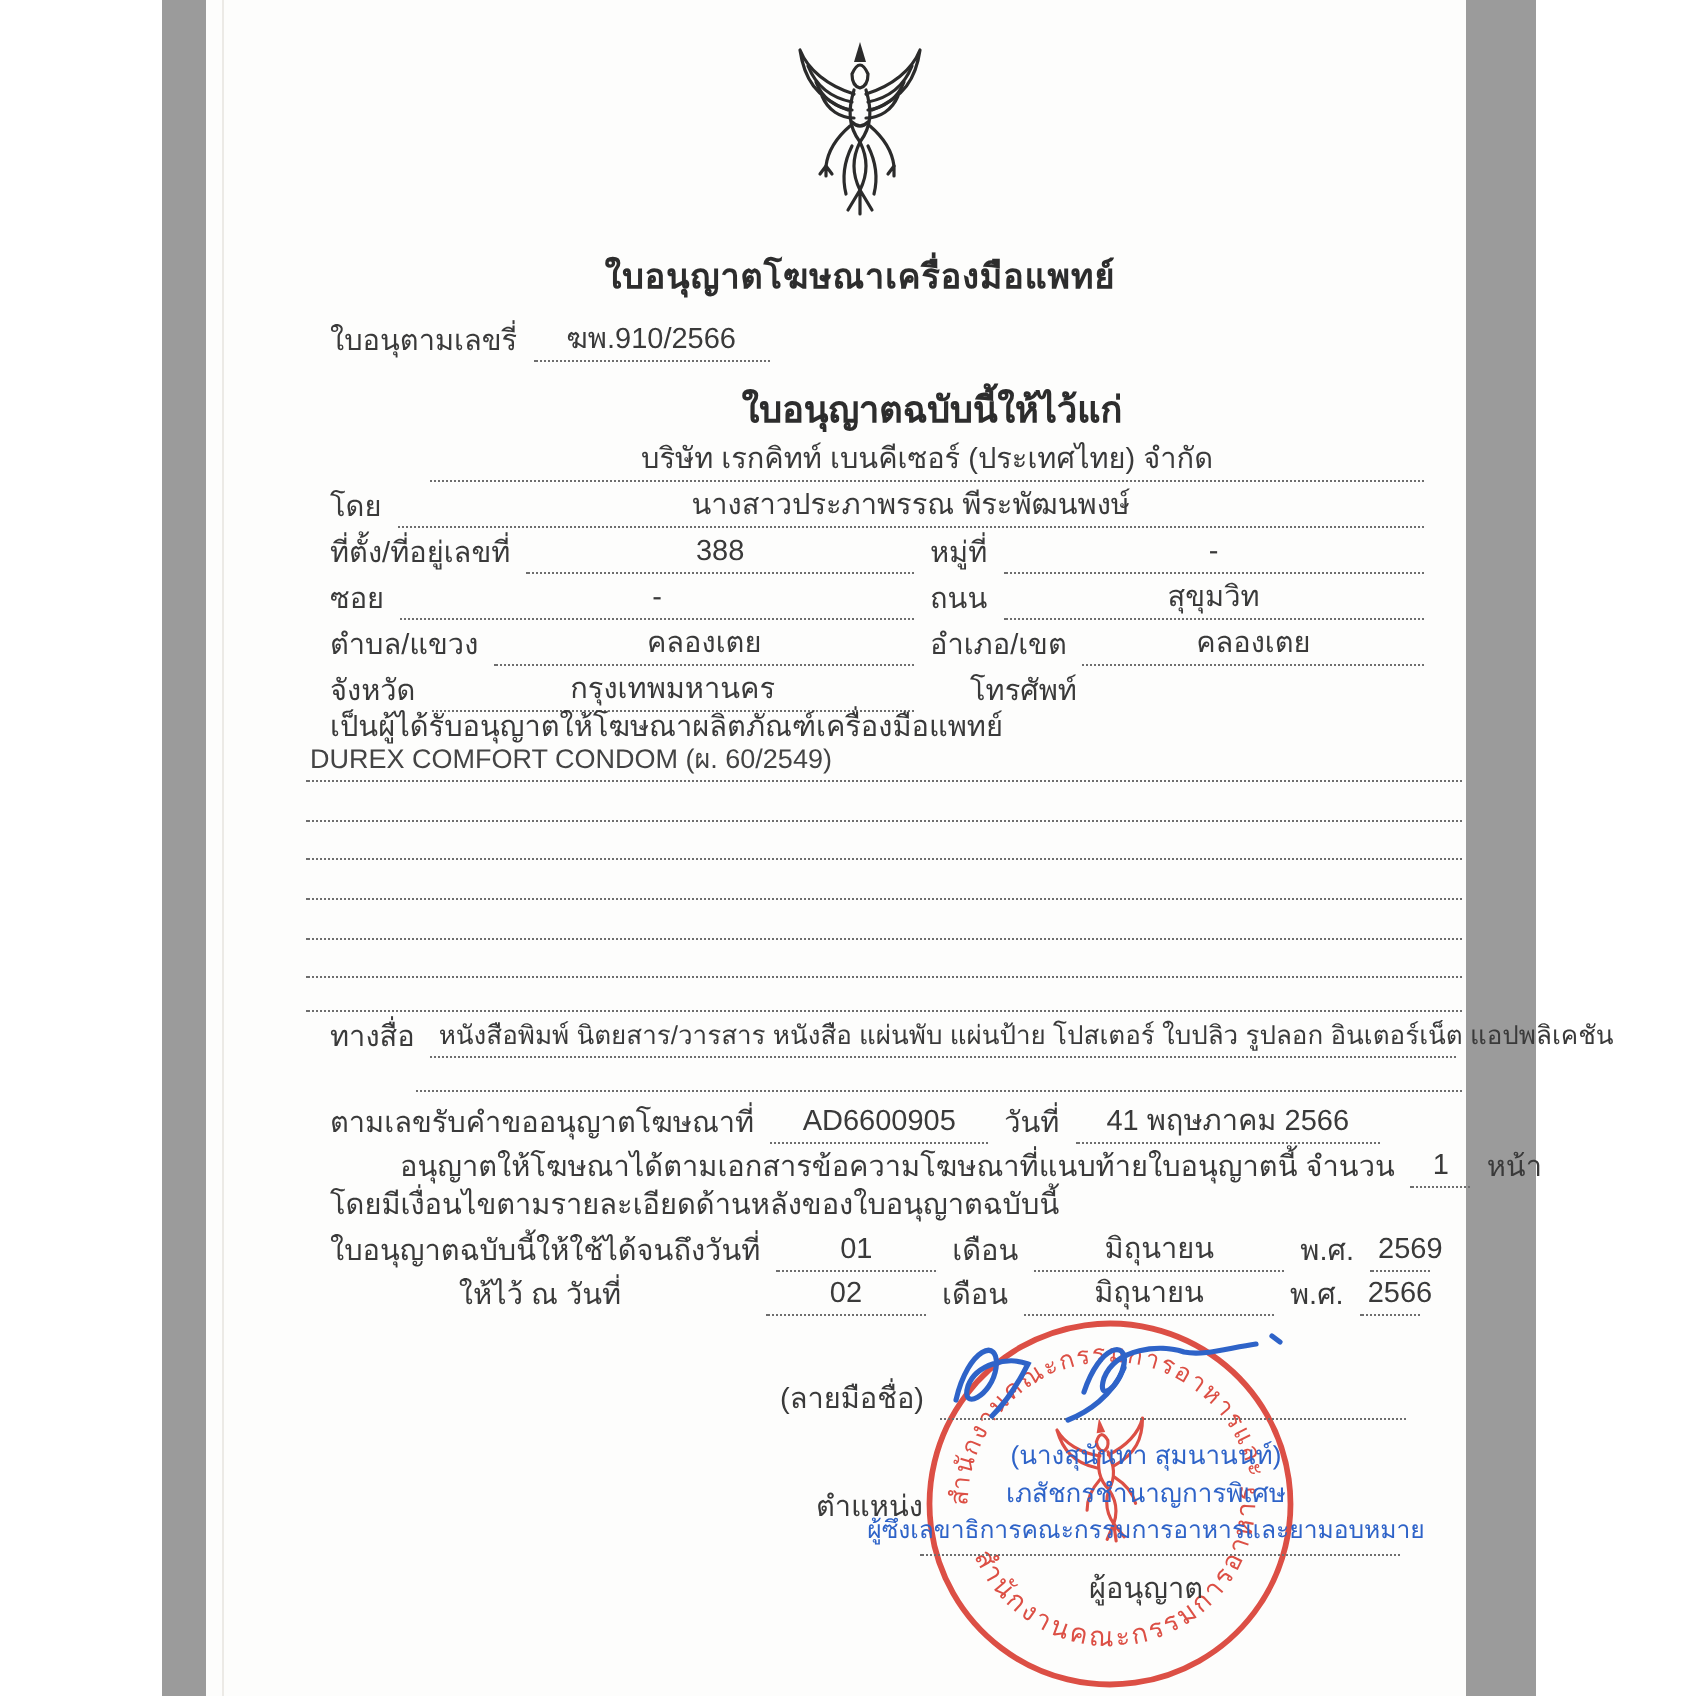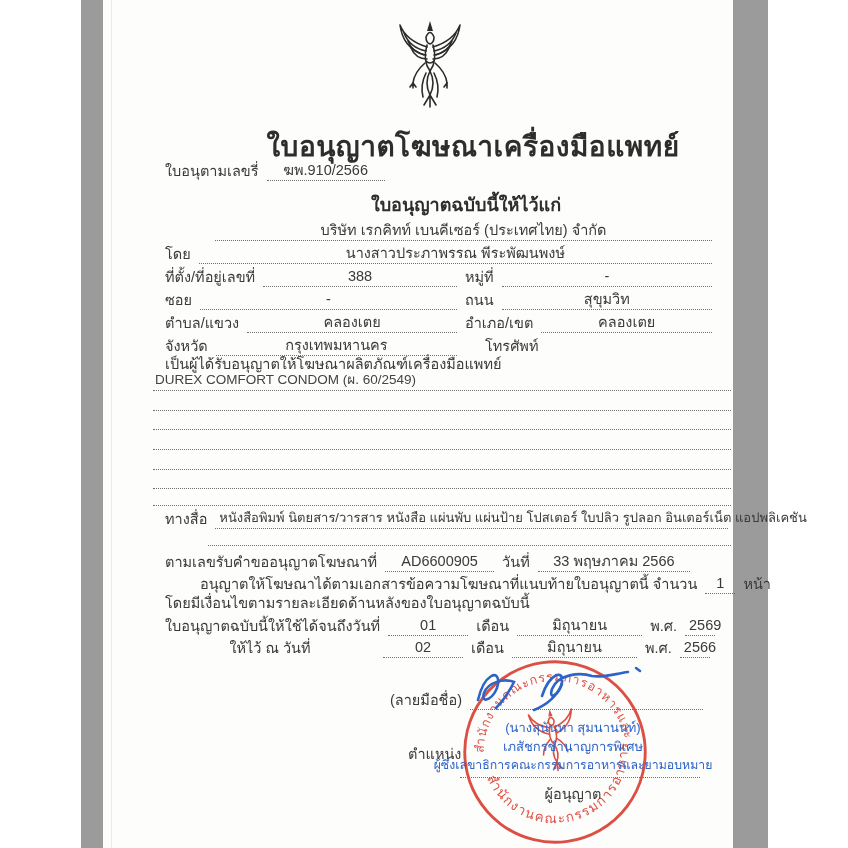--- a/index.html
+++ b/index.html
@@ -23,21 +23,21 @@
   }
   .row { position:absolute; display:flex; align-items:flex-end; white-space:nowrap; font-size:14.5px; line-height:20px; }
   .lbl { padding:0 8px 0 0; }
   .lbl2 { padding:0 8px; }
   .val { border-bottom:1px dotted #6e6e6e; text-align:center; padding:0 4px; min-width:30px; }
   .fill { flex:1 1 auto; }
   .seg1 { flex:0 0 292px; display:flex; align-items:flex-end; }
   .dline { position:absolute; border-top:1px dotted #6e6e6e; height:0; }
   .title {
     position:absolute; top:124px; left:0; width:630px; padding-left:24px;
-    text-align:center; font-size:28px; font-weight:bold; color:#2d2d2d; letter-spacing:.5px;margin-left:43px;
+    text-align:center; font-size:17px; font-weight:bold; color:#2d2d2d; letter-spacing:.5px;
   }
   .heading {
     position:absolute; top:190px; left:0; width:630px; padding-left:96px;
     text-align:center; font-size:18px; font-weight:bold; color:#2d2d2d;
   }
   .plain { position:absolute; font-size:14.5px; line-height:20px; white-space:nowrap; }
   .product-line {
     position:absolute; left:50px; top:370px; width:578px;
     border-bottom:1px dotted #6e6e6e; font-size:13.5px; line-height:20px; padding:0 2px;
     font-family:"Liberation Sans",sans-serif; color:#444;
@@ -153,21 +153,21 @@
     <div class="row" style="left:62px; top:508px; width:563px;">
       <span class="lbl">ทางสื่อ</span>
       <span class="val fill media-channels">หนังสือพิมพ์ นิตยสาร/วารสาร หนังสือ แผ่นพับ แผ่นป้าย โปสเตอร์ ใบปลิว รูปลอก อินเตอร์เน็ต แอปพลิเคชัน</span>
     </div>
     <div class="dline" style="left:105px; top:545px; width:523px;"></div>
 
     <div class="row" style="left:62px; top:551px; width:525px;">
       <span class="lbl">ตามเลขรับคำขออนุญาตโฆษณาที่</span>
       <span class="val" style="flex:1.05;">AD6600905</span>
       <span class="lbl2">วันที่</span>
-      <span class="val" style="flex:1.5;">33 พฤษภาคม 2566</span>
+      <span class="val" style="flex:1.5;">41 พฤษภาคม 2566</span>
     </div>
 
     <div class="row" style="left:97px; top:573px; width:520px;">
       <span class="lbl">อนุญาตให้โฆษณาได้ตามเอกสารข้อความโฆษณาที่แนบท้ายใบอนุญาตนี้ จำนวน</span>
       <span class="val fill">1</span>
       <span class="lbl2" style="padding-right:0;">หน้า</span>
     </div>
 
     <div class="plain" style="left:62px; top:593px;">โดยมีเงื่อนไขตามรายละเอียดด้านหลังของใบอนุญาตฉบับนี้</div>
 

